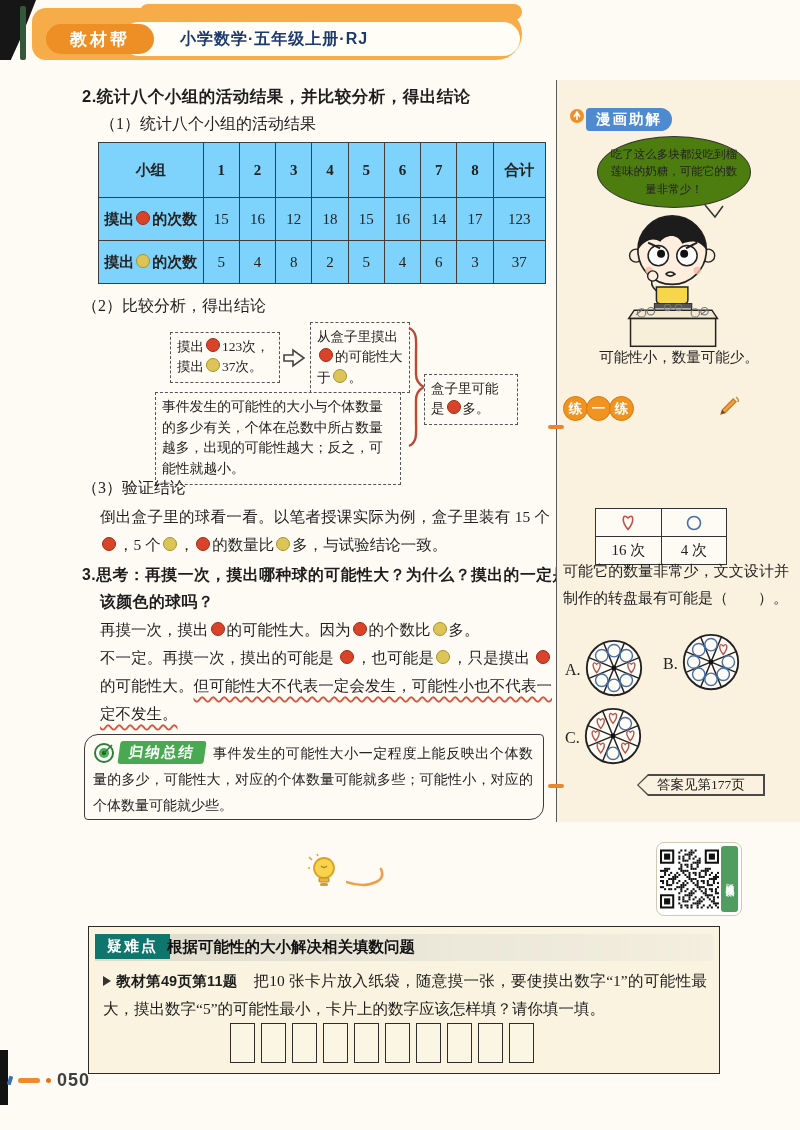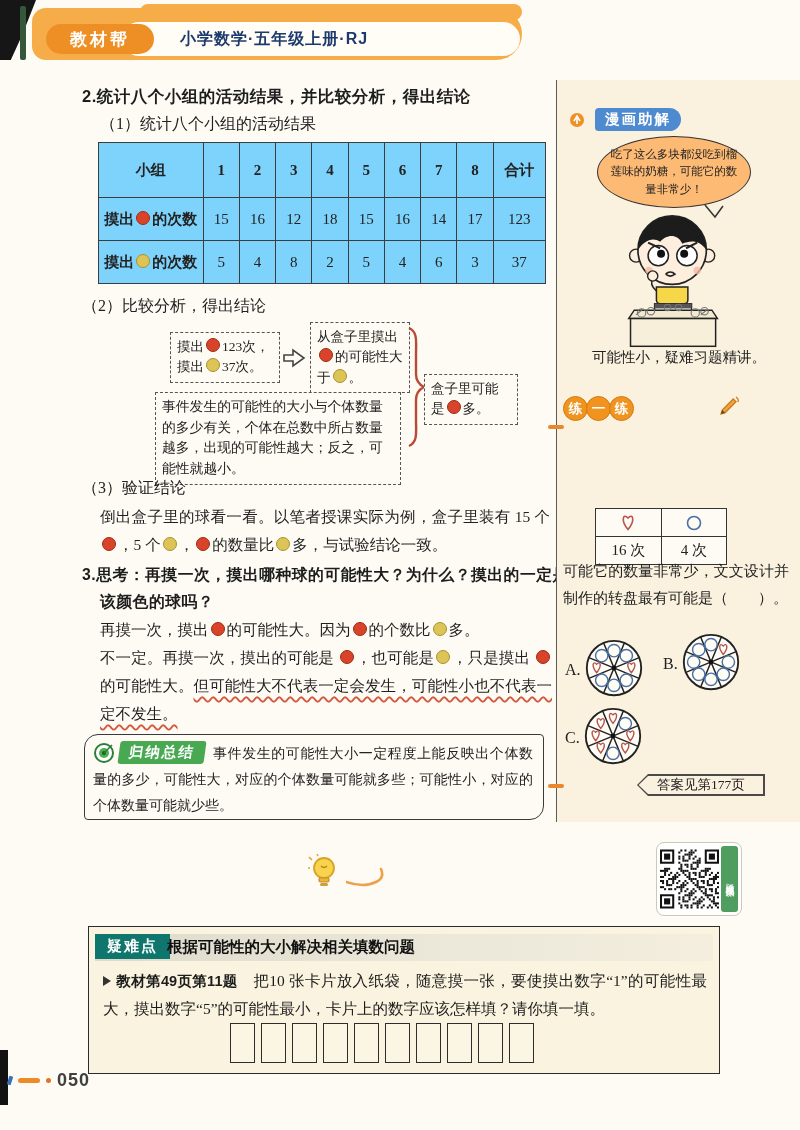--- a/index.html
+++ b/index.html
@@ -51,27 +51,27 @@
   .sum-box{left:84px;top:734px;width:460px;height:86px;border:1.7px solid #3a3a3a;
            border-radius:14px 4px 14px 4px;box-sizing:border-box;padding:6px 10px 4px 8px;background:#fdfbf4;}
   .sum-badge{display:inline-flex;align-items:center;gap:4px;float:left;margin:0 8px 2px 0;}
   .sum-badge .tag{background:#49a852;color:#fff;font-weight:bold;font-size:14.5px;
                   padding:2px 10px;transform:skewX(-8deg);border-radius:3px;letter-spacing:2px;}
   .sum-text{font-family:"Liberation Serif",serif;font-size:14px;line-height:1.85;text-align:justify;color:#222;}
 
   
   .sidebar{left:556px;top:80px;width:244px;height:742px;background:#faf1de;border-left:1.2px solid #5a5a5a;}
   .tick{position:absolute;left:-9px;width:16px;height:4px;background:#e8872e;border-radius:2px;}
-  .comic-badge{position:absolute;left:12px;top:28px;display:flex;align-items:center;gap:10px;}
+  .comic-badge{position:absolute;left:12px;top:28px;display:flex;gap:1px;}
   .comic-badge .tag{background:#4d8ad0;color:#fff;font-weight:bold;font-size:14.5px;letter-spacing:2px;
                     padding:2px 10px;border-radius:4px 12px 12px 4px;}
   .bubble{position:absolute;left:40px;top:56px;width:154px;height:72px;border:1.6px solid #333;
           border-radius:50%;display:flex;align-items:center;justify-content:center;text-align:center;
           font-family:"Liberation Serif",serif;font-size:11.5px;line-height:1.5;padding:6px 12px;
-          box-sizing:border-box;background:#fdba74;}
+          box-sizing:border-box;background:#4d7c0f;}
   .caption{position:absolute;left:0;top:268px;width:100%;text-align:center;
            font-family:"Liberation Serif",serif;font-size:14.5px;color:#1f1f1f;}
   .prac-badge{position:absolute;left:6px;top:316px;display:flex;}
   .pchar{width:23px;height:23px;border-radius:50%;background:#f0931f;color:#fff;font-weight:bold;
          font-size:13.5px;display:flex;align-items:center;justify-content:center;margin-right:-2px;
          border:1.5px solid #d57a10;}
   .side-para{position:absolute;font-family:"Liberation Serif",serif;font-size:15px;line-height:1.8;
              text-align:justify;color:#1f1f1f;}
   table.mini{border-collapse:collapse;table-layout:fixed;width:132px;background:#fdfbf4;}
   table.mini td{border:1.5px solid #333;text-align:center;height:25px;
@@ -261,21 +261,21 @@
         <circle cx="30" cy="120" r="4.5"></circle>
           <circle cx="40" cy="118" r="4"></circle>
           <circle cx="88" cy="120" r="4.5"></circle>
         <circle cx="98" cy="118" r="4"></circle>
           <circle cx="58" cy="114" r="3.5"></circle>
           <circle cx="70" cy="114" r="3.5"></circle>
         <path d="M24,122 l6,-5 M94,122 l6,-5"></path>
       </g>
     </svg>
 
-    <div class="caption">可能性小，疑难习题精讲。</div>
+    <div class="caption">可能性小，数量可能少。</div>
 
     <div class="prac-badge">
       <span class="pchar">练</span>
       <span class="pchar">一</span>
       <span class="pchar">练</span>
     </div>
     <svg class="abs" style="left:160px;top:314px;" width="24" height="24" viewBox="0 0 24 24">
       <path d="M4,20 l4,-1.2 11,-11 -2.8,-2.8 -11,11 Z" fill="#f2a13c" stroke="#c77f22" stroke-width="1.3"></path>
       <path d="M4,20 l4,-1.2 -2.8,-2.8 Z" fill="#5a4632"></path>
       <path d="M19,3 q3,2 2,5" fill="none" stroke="#c77f22" stroke-width="1.3"></path>

